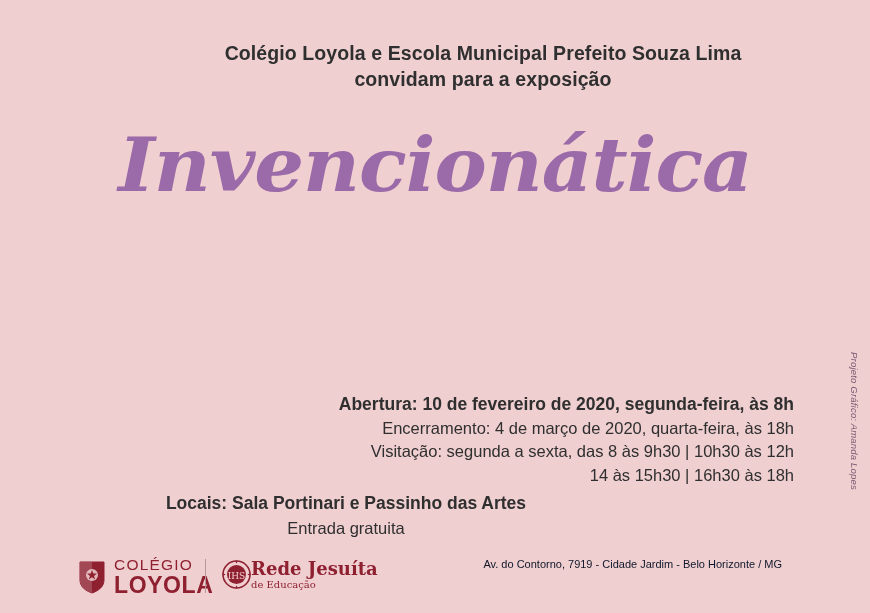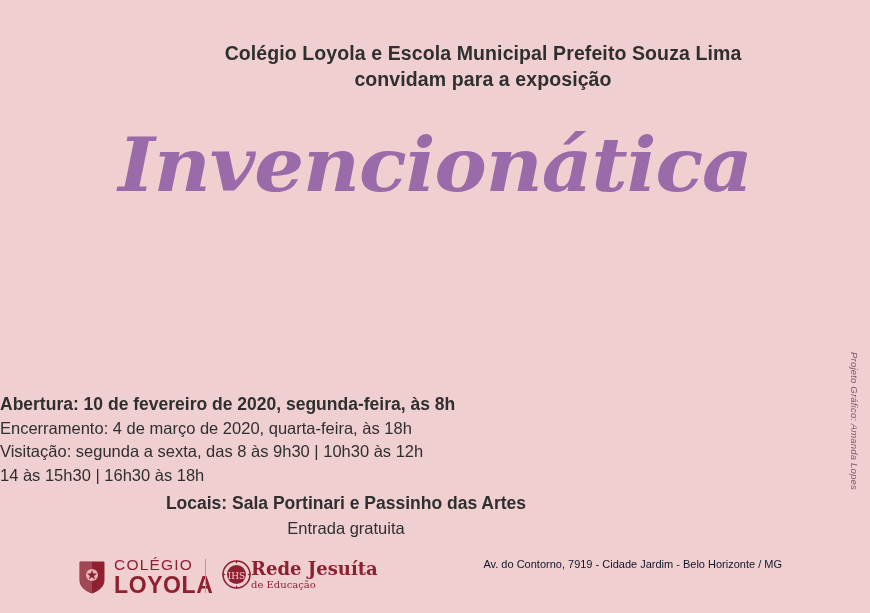--- a/index.html
+++ b/index.html
@@ -71,21 +71,21 @@
   .subtitle .author {
     font-weight: bold;
   }
 
   
   .schedule {
     position: absolute;
     top: 392px;
     left: 0;
     width: 794px;
-    text-align: left;
+    text-align: right;
     line-height: 1.42;
   }
   .schedule .strong-line {
     font-size: 17.5px;
     font-weight: bold;
     color: #2f2f2f;
   }
   .schedule .norm-line {
     font-size: 16.5px;
     color: #2f2f2f;

